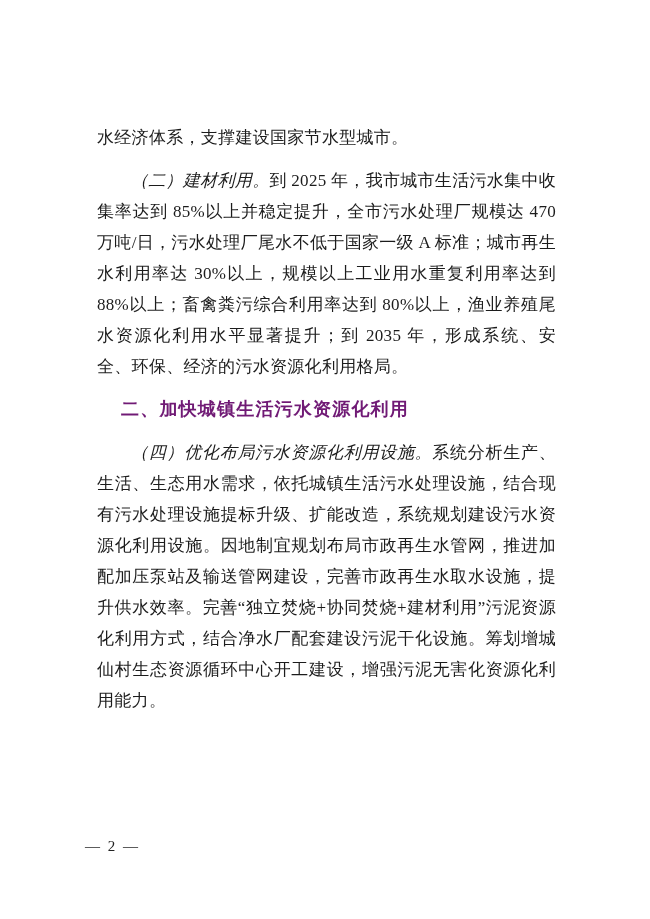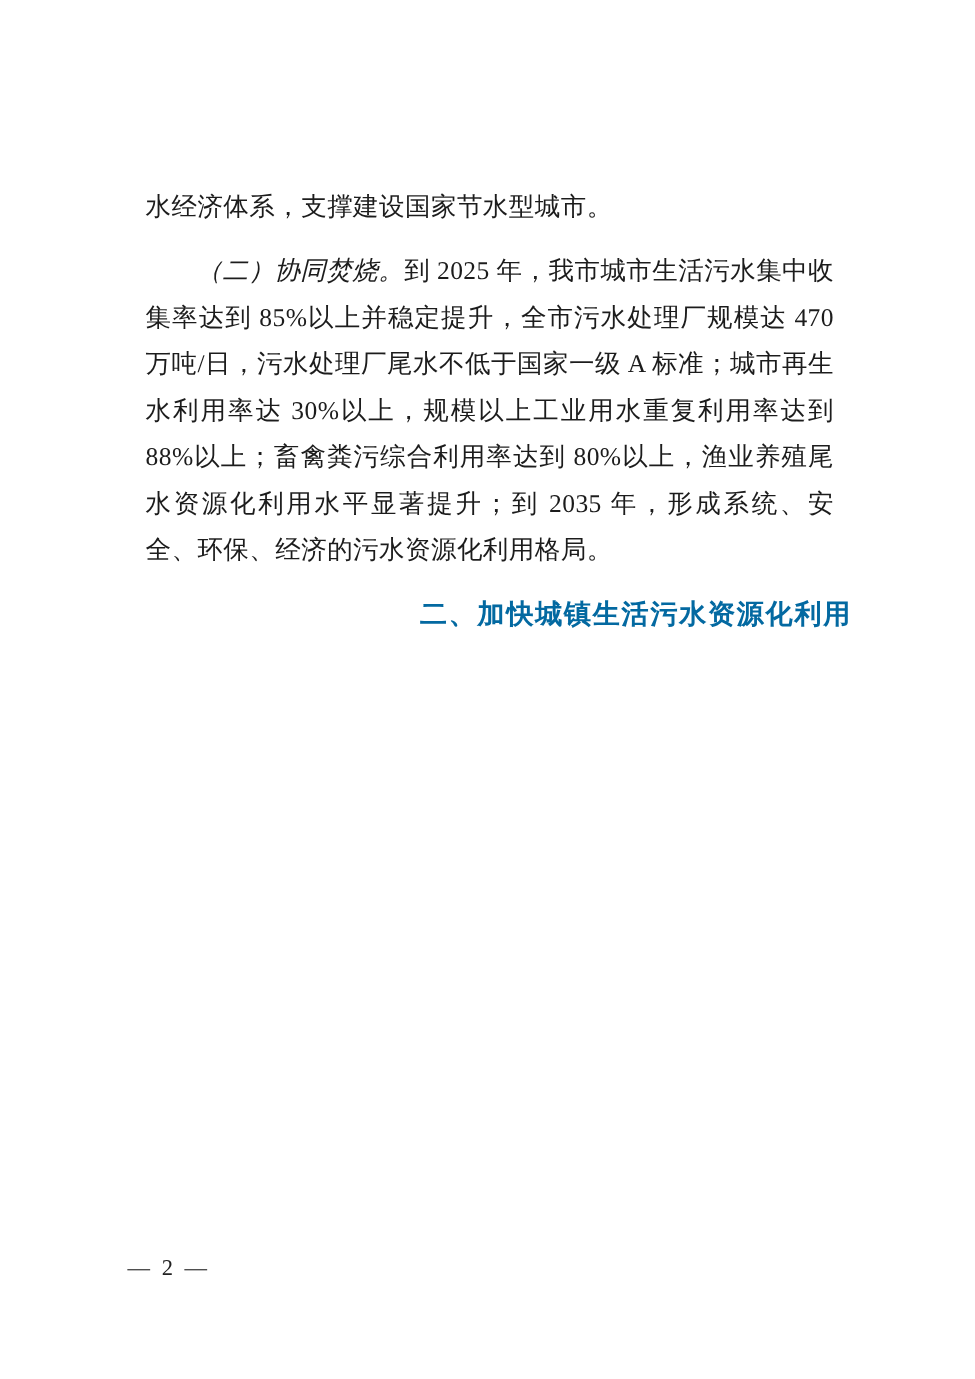--- a/index.html
+++ b/index.html
@@ -38,43 +38,44 @@
     font-style: italic; 
   }
   .section-heading {
     margin: 0;
     font-family: "Liberation Sans", sans-serif;
     font-weight: bold;
     font-size: 18px;
     line-height: 31px;
     letter-spacing: 1.2px;
     text-indent: 2em;
-    color: #0369a1;
-    text-align: right;
+    color: #701a75;
+    text-align: left;
   }
   .page-number {
     position: absolute;
     left: 85px;
     top: 838px;
     font-size: 15px;
     letter-spacing: 2px;
     color: #222222;
     font-family: "Liberation Serif", serif;
   }
 </style>
 </head>
 <body>
 
 <div class="page">
   <div class="content">
 
     <p class="no-indent">水经济体系，支撑建设国家节水型城市。</p>
 
-    <p><span class="para-lead">（二）协同焚烧。</span><span>到 2025 年，我市城市生活污水集中收集率达到 85%以上并稳定提升，全市污水处理厂规模达 470 万吨/日，污水处理厂尾水不低于国家一级 A 标准；城市再生水利用率达 30%以上，规模以上工业用水重复利用率达到 88%以上；畜禽粪污综合利用率达到 80%以上，渔业养殖尾水资源化利用水平显著提升；到 2035 年，形成系统、安全、环保、经济的污水资源化利用格局。</span></p>
+    <p><span class="para-lead">（二）建材利用。</span><span>到 2025 年，我市城市生活污水集中收集率达到 85%以上并稳定提升，全市污水处理厂规模达 470 万吨/日，污水处理厂尾水不低于国家一级 A 标准；城市再生水利用率达 30%以上，规模以上工业用水重复利用率达到 88%以上；畜禽粪污综合利用率达到 80%以上，渔业养殖尾水资源化利用水平显著提升；到 2035 年，形成系统、安全、环保、经济的污水资源化利用格局。</span></p>
 
     <h2 class="section-heading">二、加快城镇生活污水资源化利用</h2>
 
 
+    <p><span class="para-lead">（四）优化布局污水资源化利用设施。</span><span>系统分析生产、生活、生态用水需求，依托城镇生活污水处理设施，结合现有污水处理设施提标升级、扩能改造，系统规划建设污水资源化利用设施。因地制宜规划布局市政再生水管网，推进加配加压泵站及输送管网建设，完善市政再生水取水设施，提升供水效率。完善“独立焚烧+协同焚烧+建材利用”污泥资源化利用方式，结合净水厂配套建设污泥干化设施。筹划增城仙村生态资源循环中心开工建设，增强污泥无害化资源化利用能力。</span></p>
 
   </div>
 
   <div class="page-number">— 2 —</div>
 </div>
 
 </body></html>

